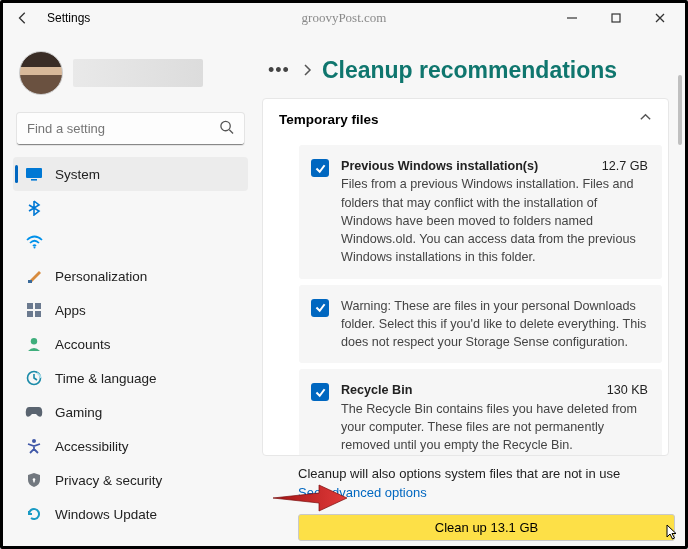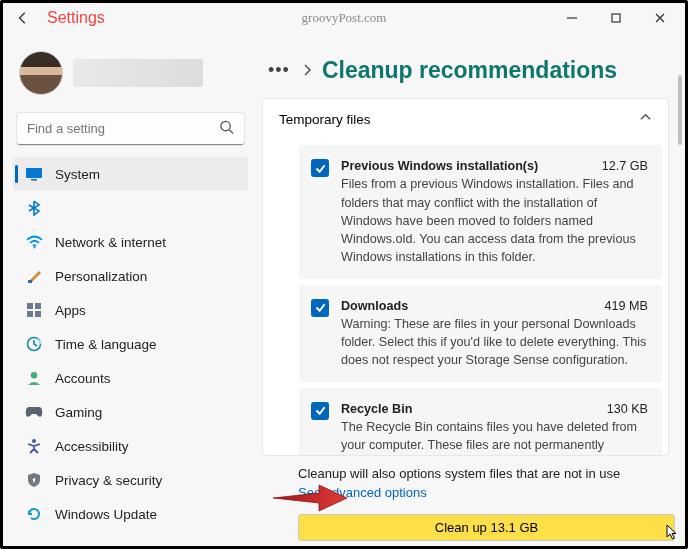--- a/index.html
+++ b/index.html
@@ -1,20 +1,20 @@
 <!DOCTYPE html>
 <html><head>
 <meta charset="utf-8">
 <style>
   * { box-sizing: border-box; margin: 0; padding: 0; }
   body { width: 688px; height: 549px; font-family: "Segoe UI", Arial, sans-serif; background: #fff; border: 3px solid #000; border-radius: 2px; position: relative; overflow: hidden; }
   .window { display: flex; flex-direction: column; height: 100%; background: #f7f7f7; }
   .titlebar { height: 30px; display: flex; align-items: center; padding: 0 8px; background: #f7f7f7; }
   .titlebar .back { width: 24px; height: 24px; display:flex; align-items:center; justify-content:center; color:#444; cursor:pointer; }
-  .titlebar .title { margin-left: 12px; font-size: 16px; color: #ef4444; }
+  .titlebar .title { margin-left: 12px; font-size: 12px; color: #000000; }
   .titlebar .watermark { position: absolute; left: 50%; transform: translateX(-50%); font-size: 13px; color: #8a8a8a; font-family: Georgia, serif; }
   .titlebar .winbtns { margin-left: auto; display:flex; gap: 10px; }
   .titlebar .winbtn { width: 34px; height: 24px; display:flex; align-items:center; justify-content:center; color:#333; cursor:pointer; }
   .content { flex:1; display:flex; overflow:hidden; }
   .sidebar { width: 255px; padding: 10px 10px 10px 10px; display:flex; flex-direction:column; background:#f7f7f7; }
   .profile { display:flex; align-items:center; gap: 10px; padding: 8px 6px 14px 6px; }
   .avatar { width: 44px; height: 44px; border-radius: 50%; background: linear-gradient(#3a2d26 35%, #d8b99a 35% 55%, #6a5140 55%); border: 1px solid #ccc; }
   .username-redact { width: 130px; height: 28px; background: linear-gradient(90deg,#e9e9e9,#dcdcdc); border-radius: 2px; }
   .search { position: relative; margin: 4px 4px 12px 4px; }
   .search input { width: 100%; height: 32px; border: none; border-bottom: 1.5px solid #888; background: #fdfdfd; border-radius: 3px; padding: 0 34px 0 10px; font-size: 13px; outline:none; box-shadow: 0 0 0 1px #e4e4e4; }
@@ -23,21 +23,21 @@
   .nav li { display:flex; align-items:center; gap:12px; padding: 8px 10px 8px 12px; border-radius: 4px; font-size: 13.5px; color:#222; cursor:pointer; position:relative; }
   .nav li .ico { width:18px; height:18px; display:flex; align-items:center; justify-content:center; }
   .nav li.active { background: #ececec; }
   .nav li.active::before { content:""; position:absolute; left:2px; top:8px; bottom:8px; width:3px; background:#0067c0; border-radius:2px; }
   .main { flex:1; padding: 6px 10px 10px 0; display:flex; flex-direction:column; overflow:hidden; }
   .header { display:flex; align-items:center; gap:10px; padding: 18px 8px 14px 8px; }
   .more { font-size: 18px; letter-spacing:1px; color:#444; cursor:pointer; padding:0 2px; }
   .crumb-sep { color:#666; }
   h1 { font-size: 23px; font-weight: 600; color:#0f766e; }
   .panel { background:#fff; border:1px solid #e7e7e7; border-radius:4px; margin: 0 6px 0 4px; flex:0 0 auto; }
-  .panel-head { display:flex; align-items:center; justify-content:space-between; padding: 12px 16px; font-size:13.5px; cursor:pointer; }
+  .panel-head { display:flex; align-items:center; justify-content:space-between; padding: 12px 16px; font-size:13.5px; cursor:pointer;font-weight:bold; }
   .chev { color:#555; }
   .items-wrap { padding: 0 6px 8px 36px; max-height: 316px; overflow-y:auto; }
   .item { background:#f6f6f6; border-radius:3px; padding: 12px 14px 12px 42px; margin: 6px 0; position:relative; font-size: 12.6px; color:#444; line-height:1.45; }
   .item .chk { position:absolute; left:12px; top:14px; width:18px; height:18px; background:#0067c0; border-radius:3px; display:flex; align-items:center; justify-content:center; cursor:pointer; }
   .item .chk svg { width:13px; height:13px; stroke:#fff; stroke-width:2.5; fill:none; }
   .item .top { display:flex; justify-content:space-between; gap:10px;align-items:center; }
   .item .name { font-weight:600; color:#222; }
   .item .size { color:#222; white-space:nowrap; }
   .note { font-size:13px; color:#222; padding: 10px 6px 0 40px; }
   .link { color:#0067c0; cursor:pointer; display:block; padding: 4px 0 10px 40px; font-size:13px; }
@@ -109,21 +109,20 @@
               </svg>
             </span>
           </li>
           <li>
             <span class="ico">
               <svg width="17" height="14" viewBox="0 0 17 14">
                 <path d="M1 5 Q8.5 -2 16 5 M4 8 Q8.5 3.5 13 8 M7 11 Q8.5 9.5 10 11" stroke="#0091ea" stroke-width="1.7" fill="none"></path>
                 <circle cx="8.5" cy="12.5" r="1" fill="#0091ea"></circle>
               </svg>
             </span>
-            <span>Network &amp; internet</span>
           </li>
           <li>
             <span class="ico">
               <svg width="16" height="16" viewBox="0 0 16 16">
                 <path d="M3 13 L6 10 L13 3 L15 5 L8 12 L5 15 Z" fill="#d88b3e"></path>
                 <rect x="2" y="12" width="4" height="3" fill="#3a6a9a"></rect>
               </svg>
             </span>
             <span>Personalization</span>
           </li>
@@ -134,35 +133,35 @@
                 <rect x="9" y="1" width="6" height="6" fill="#6b7a8f"></rect>
                 <rect x="1" y="9" width="6" height="6" fill="#6b7a8f"></rect>
                 <rect x="9" y="9" width="6" height="6" fill="#6b7a8f"></rect>
               </svg>
             </span>
             <span>Apps</span>
           </li>
           <li>
             <span class="ico">
               <svg width="16" height="16" viewBox="0 0 16 16">
+                <circle cx="8" cy="5.2" r="3.2" fill="#3fae7c"></circle>
+                <path d="M2 15 Q8 9 14 15 Z" fill="#3fae7c"></path>
+              </svg>
+            </span>
+            <span>Accounts</span>
+          </li>
+          <li>
+            <span class="ico">
+              <svg width="16" height="16" viewBox="0 0 16 16">
                 <circle cx="8" cy="8" r="6.5" stroke="#1a8aa8" stroke-width="1.6" fill="none"></circle>
                 <path d="M8 4 V8 L11 10" stroke="#1a8aa8" stroke-width="1.6" fill="none"></path>
                 <path d="M11 3 A9 9 0 0 1 15 8" stroke="#aee0ec" stroke-width="1.6" fill="none"></path>
               </svg>
             </span>
             <span>Time &amp; language</span>
-          </li>
-          <li>
-            <span class="ico">
-              <svg width="16" height="16" viewBox="0 0 16 16">
-                <circle cx="8" cy="5.2" r="3.2" fill="#3fae7c"></circle>
-                <path d="M2 15 Q8 9 14 15 Z" fill="#3fae7c"></path>
-              </svg>
-            </span>
-            <span>Accounts</span>
           </li>
           <li>
             <span class="ico">
               <svg width="18" height="14" viewBox="0 0 18 14">
                 <path d="M4 2 H14 Q18 2 17 10 Q16 13 13 11 L11 9 H7 L5 11 Q2 13 1 10 Q0 2 4 2 Z" fill="#5a6470"></path>
               </svg>
             </span>
             <span>Gaming</span>
           </li>
           <li>
@@ -227,24 +226,20 @@
                 <span class="name">Previous Windows installation(s)</span>
                 <span class="size">12.7 GB</span>
               </div>
               <div class="desc">Files from a previous Windows installation.  Files and folders that may conflict with the installation of Windows have been moved to folders named Windows.old.  You can access data from the previous Windows installations in this folder.</div>
             </div>
             <div class="item">
               <div class="chk">
                 <svg viewBox="0 0 16 16">
                   <path d="M3 8 L7 12 L13 4"></path>
                 </svg>
-              </div>
-              <div class="top">
-                <span class="name">Downloads</span>
-                <span class="size">419 MB</span>
               </div>
               <div class="desc">Warning: These are files in your personal Downloads folder. Select this if you'd like to delete everything. This does not respect your Storage Sense configuration.</div>
             </div>
             <div class="item">
               <div class="chk">
                 <svg viewBox="0 0 16 16">
                   <path d="M3 8 L7 12 L13 4"></path>
                 </svg>
               </div>
               <div class="top">

